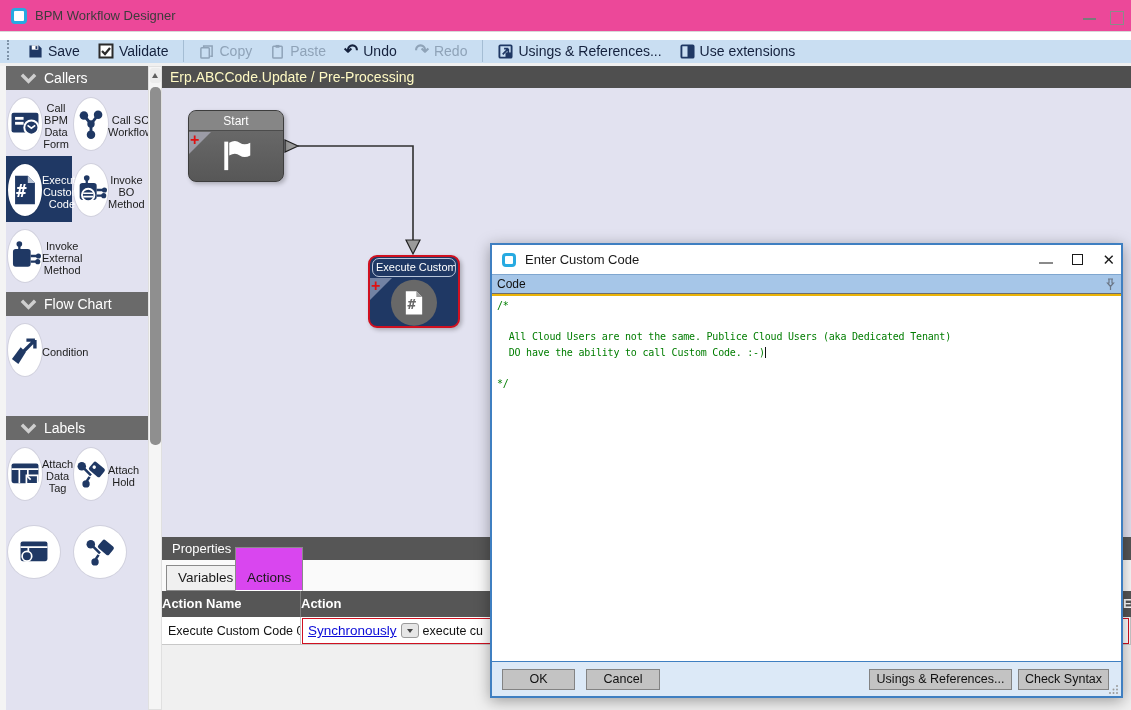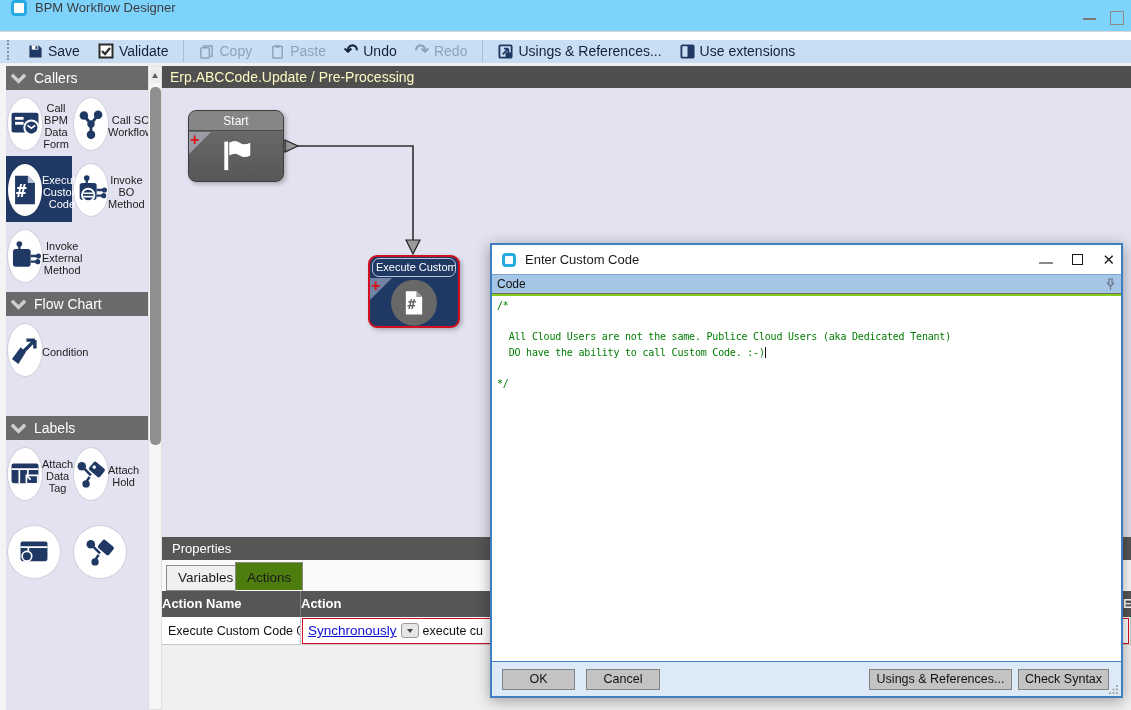--- a/index.html
+++ b/index.html
@@ -1,22 +1,22 @@
 <!DOCTYPE html>
 <html><head>
 <meta charset="utf-8">
 <style>
   * { margin:0; padding:0; box-sizing:border-box; }
   html,body { width:1131px; height:710px; overflow:hidden; }
   body { font-family:"Liberation Sans", sans-serif; background:#f0f0f0; position:relative; }
   .app { position:absolute; inset:0; background:#fff; }
 
   
-  .titlebar { position:absolute; left:0; top:0; width:1131px; height:32px; background:#7dd3fc;
-              border-bottom:1px solid #d8d8d8; display:flex; }
+  .titlebar { position:absolute; left:0; top:0; width:1131px; height:32px; background:#ec4899;
+              border-bottom:1px solid #d8d8d8; display:flex; align-items:center; }
   .app-icon { width:16px; height:16px; margin-left:11px; border:3px solid #27aae1; border-radius:4px; background:#fff; }
   .titlebar .title { margin-left:8px; font-size:13px; color:#3c3c3c; }
   .win-controls { position:absolute; right:0; top:0; height:32px; display:flex; align-items:center; }
   .btn-min { width:26px; height:26px; position:relative; cursor:default; }
   .btn-min::after { content:""; position:absolute; left:6px; top:15px; width:13px; height:2px; background:#7a7a7a; }
   .btn-max { width:26px; height:26px; position:relative; margin-right:2px; }
   .btn-max::after { content:""; position:absolute; left:7px; top:8px; width:12px; height:12px; border:1px solid #8a8a8a; }
 
   
   .toolbar { position:absolute; left:0; top:33px; width:1131px; height:30px; background:#c9def2;
@@ -28,21 +28,21 @@
   .tb-item svg { display:block; }
   .uglyph { font-size:17px; font-weight:bold; line-height:14px; }
 
   
   .workspace { position:absolute; left:0; top:63px; width:1131px; height:647px; background:#f0f0f0; }
 
   
   .sidebar { position:absolute; left:0; top:3px; width:148px; height:644px; background:#e2e2f0;
              border-left:6px solid #f4f4f4; overflow:hidden; }
   .sec-hdr { height:24px; background:#6a6a6a; color:#fff; display:flex; align-items:center;
-             font-size:14px; gap:7px; padding-left:4px; }
+             font-size:14px; gap:7px; padding-left:14px; }
   .sec-hdr svg { flex:none; }
   .tile-row { display:flex; }
   .tile { width:66px; padding:8px 2px 6px 2px; display:flex; align-items:center; }
   .tile .circle { width:52px; height:52px; border-radius:50%; background:#fff; display:flex;
                   align-items:center; justify-content:center; box-shadow:0 0 0 1px rgba(0,0,0,0.08); }
   .tile .lbl { margin-top:4px; font-size:11px; line-height:12px; text-align:center; color:#1c1c1c; }
   .tile.selected { background:#1f3864; }
   .tile.selected .lbl { color:#fff; }
 
   
@@ -77,39 +77,39 @@
   .node-exec .gcircle { position:absolute; left:50%; top:44px; transform:translate(-50%,-46%);
                width:46px; height:46px; border-radius:50%; background:#686868; display:flex; align-items:center; justify-content:center; }
 
   
   .props-hdr { position:absolute; left:162px; top:474px; width:969px; height:23px; background:#565656;
                color:#fff; font-size:13px; display:flex; align-items:center; padding-left:10px; }
   .tabstrip { position:absolute; left:162px; top:497px; width:969px; height:31px; background:#fafafa; }
   .tab { position:absolute; bottom:0; font-size:13.5px; color:#1a1a1a; border:1px solid #8a8a8a; background:#f0f0f0;
          padding:4px 11px 5px 11px; }
   .tab.t1 { left:4px; }
-  .tab.t2 { left:73px; background:#4d7c0f; border-bottom-color:#fff; padding-top:7px; }
+  .tab.t2 { left:73px; background:#d946ef; border-bottom-color:#fff; padding-top:22px; }
   .ptable-hdr { position:absolute; left:162px; top:528px; width:969px; height:26px; background:#565656; display:flex; }
   .ptable-hdr .c { color:#fff; font-weight:bold; font-size:13px; line-height:26px; 
                    border-right:1px solid #7e7e7e; overflow:hidden; white-space:nowrap; }
   .ptable-row { position:absolute; left:162px; top:554px; width:969px; height:28px; background:#fff;
                 border-bottom:1px solid #c8c8c8; display:flex; }
   .ptable-row .c { font-size:12.5px; color:#111; display:flex; align-items:center; padding-left:6px;
                    border-right:1px solid #c8c8c8; overflow:hidden; white-space:nowrap; }
   .action-editor { display:flex; align-items:center; gap:4px; border:1px solid #d01020; height:26px;
                    padding:0 5px; width:100%; }
   .synch-link { color:#0b0bd8; text-decoration:underline; font-size:13.5px; }
   .dd-btn { width:18px; height:15px; background:#e6e6e6; border:1px solid #9a9a9a; border-radius:3px;
             display:flex; align-items:center; justify-content:center; }
   .dd-btn::after { content:""; border-left:3.5px solid transparent; border-right:3.5px solid transparent;
             border-top:4px solid #444; }
   .props-fill { position:absolute; left:162px; top:582px; width:969px; height:128px; background:#f0f0f0; }
 
   
-  .dialog { position:absolute; left:490px; top:243px; width:633px; height:455px; background:#84cc16;
+  .dialog { position:absolute; left:490px; top:243px; width:633px; height:455px; background:#eab308;
             border:2px solid #3f7fc1; box-shadow:0 3px 14px rgba(0,0,0,0.35); }
   .dlg-title { height:29px; background:#fff; display:flex; align-items:center; }
   .dlg-title .app-icon { width:14px; height:14px; border-width:3px; margin-left:10px; }
   .dlg-title .ttl { margin-left:9px; font-size:13px; color:#1a1a1a; }
   .dlg-controls { position:absolute; right:6px; top:0; height:29px; display:flex; align-items:center; gap:19px; }
   .d-min { width:14px; height:2px; background:#8a8a8a; margin-top:6px; }
   .d-max { width:11px; height:11px; border:1.5px solid #1a1a1a; }
   .d-close { font-size:15px; color:#1a1a1a; line-height:14px; }
   .code-bar { height:20px; background:#a6c6e8; border-top:1px solid #7fa6cf; border-bottom:1px solid #6e6e6e;
               display:flex; align-items:center; padding:0 5px; font-size:12px; color:#101010; }

